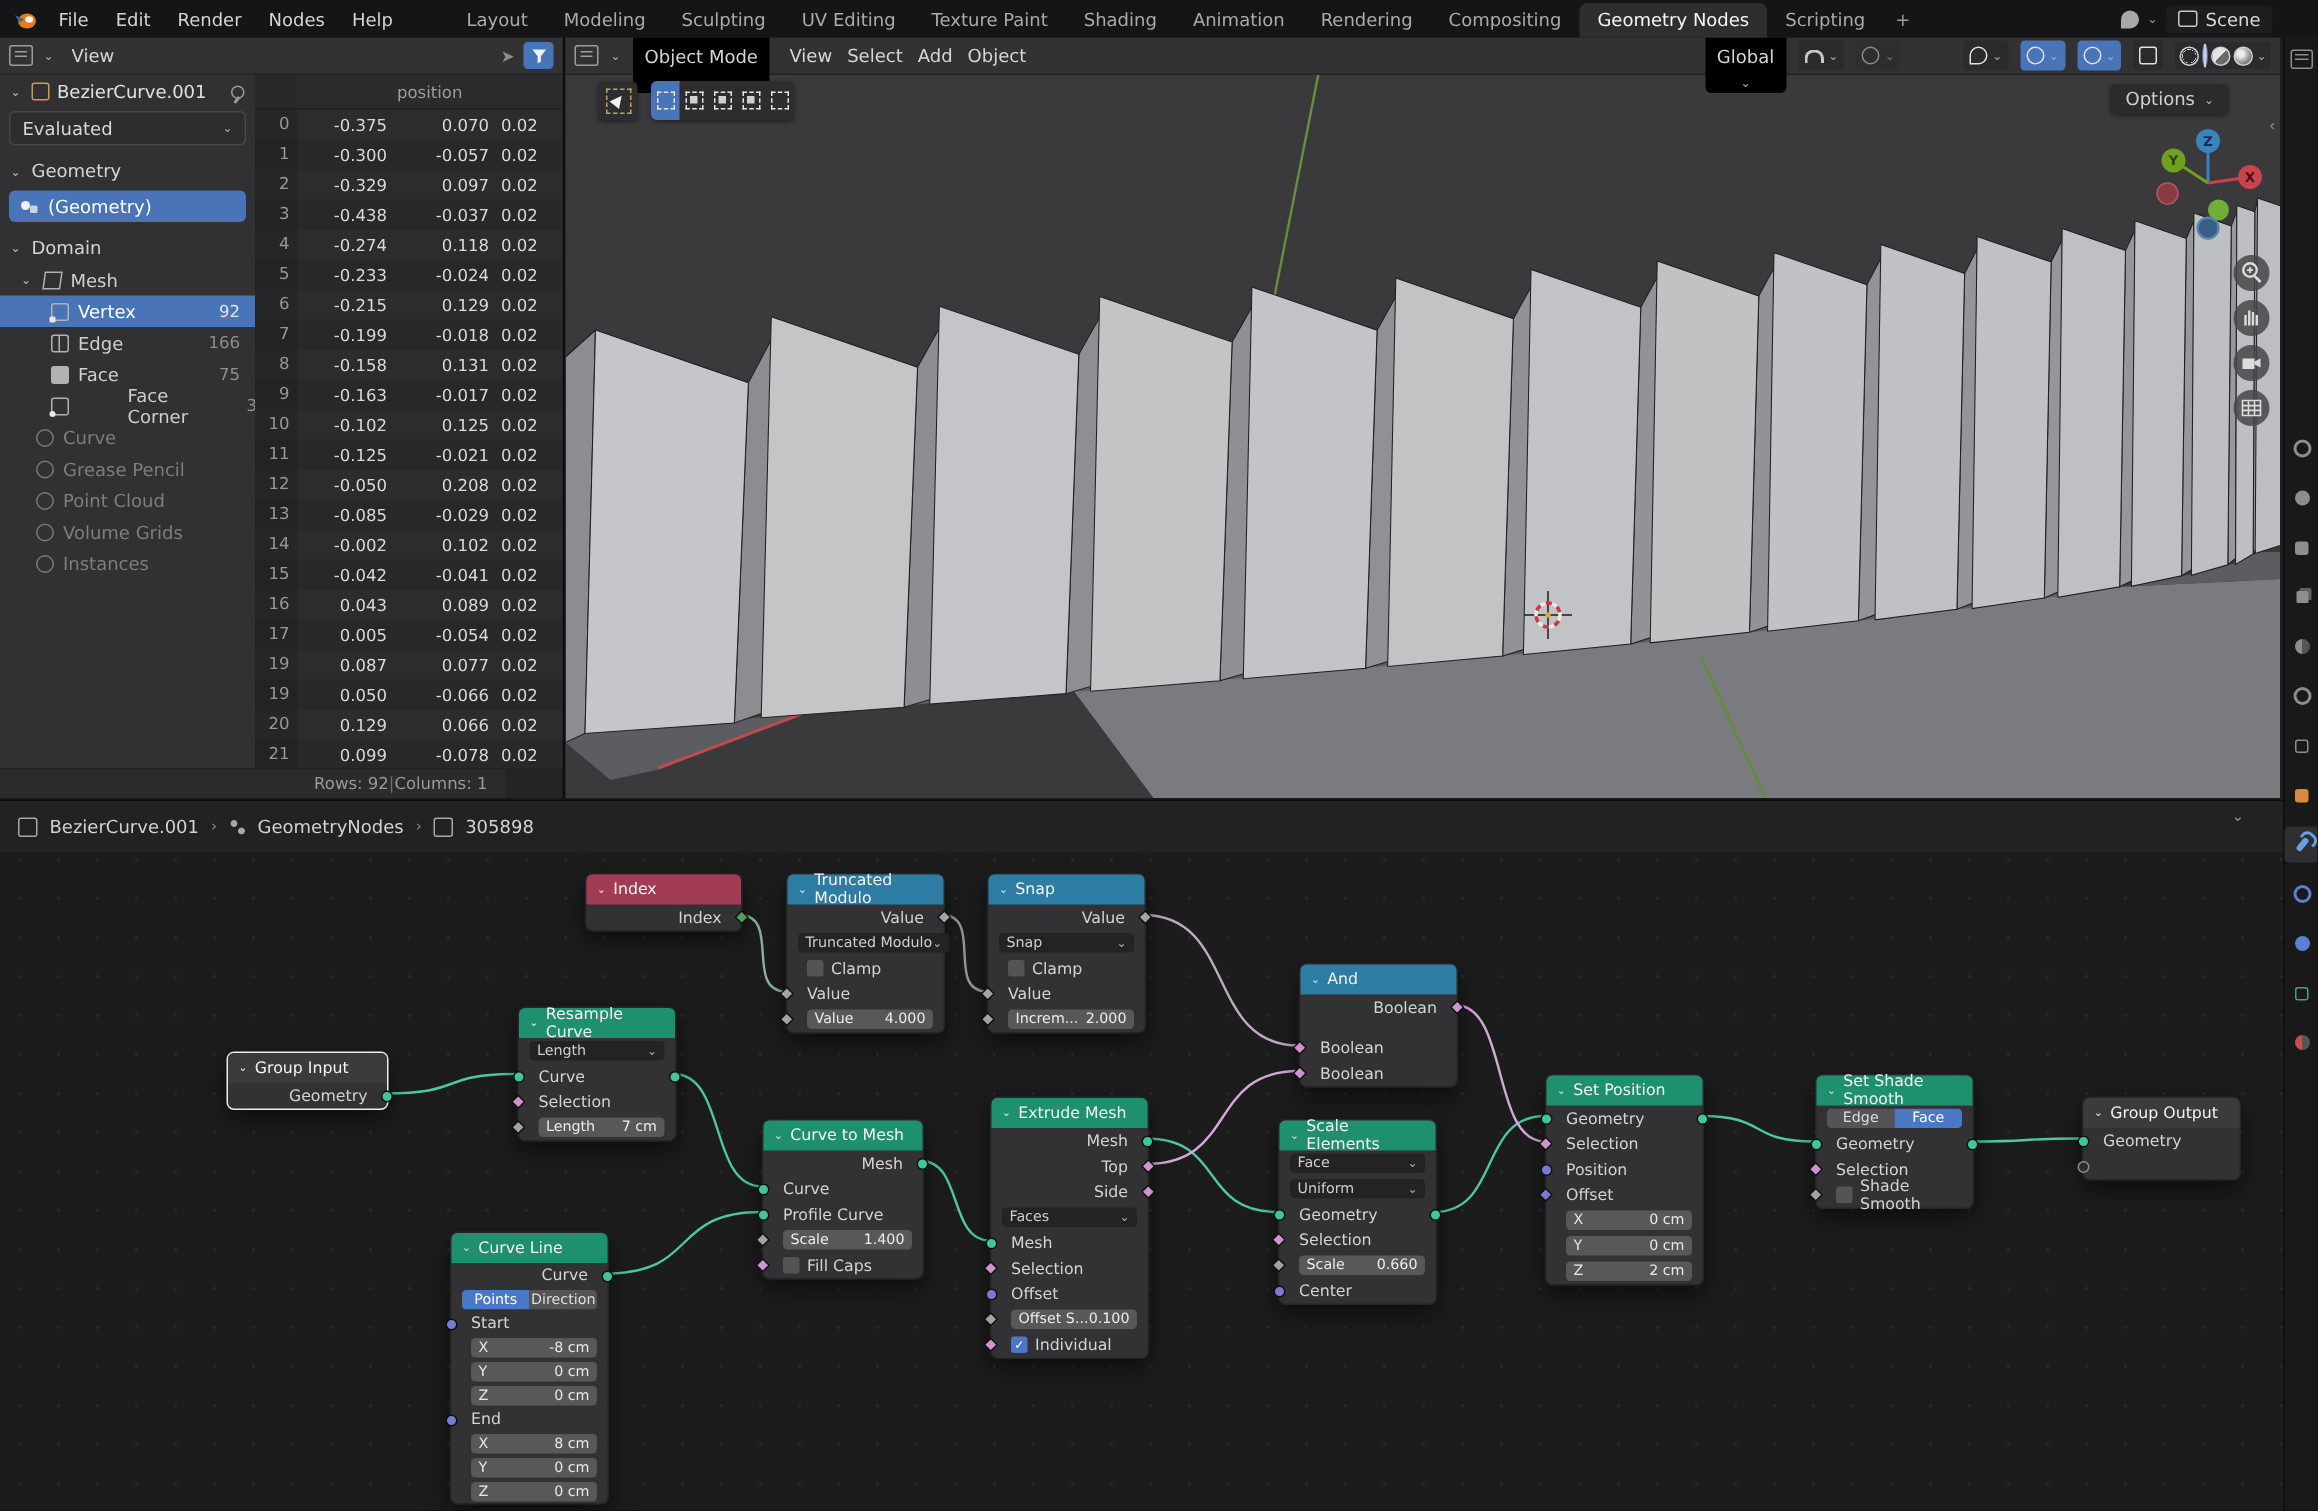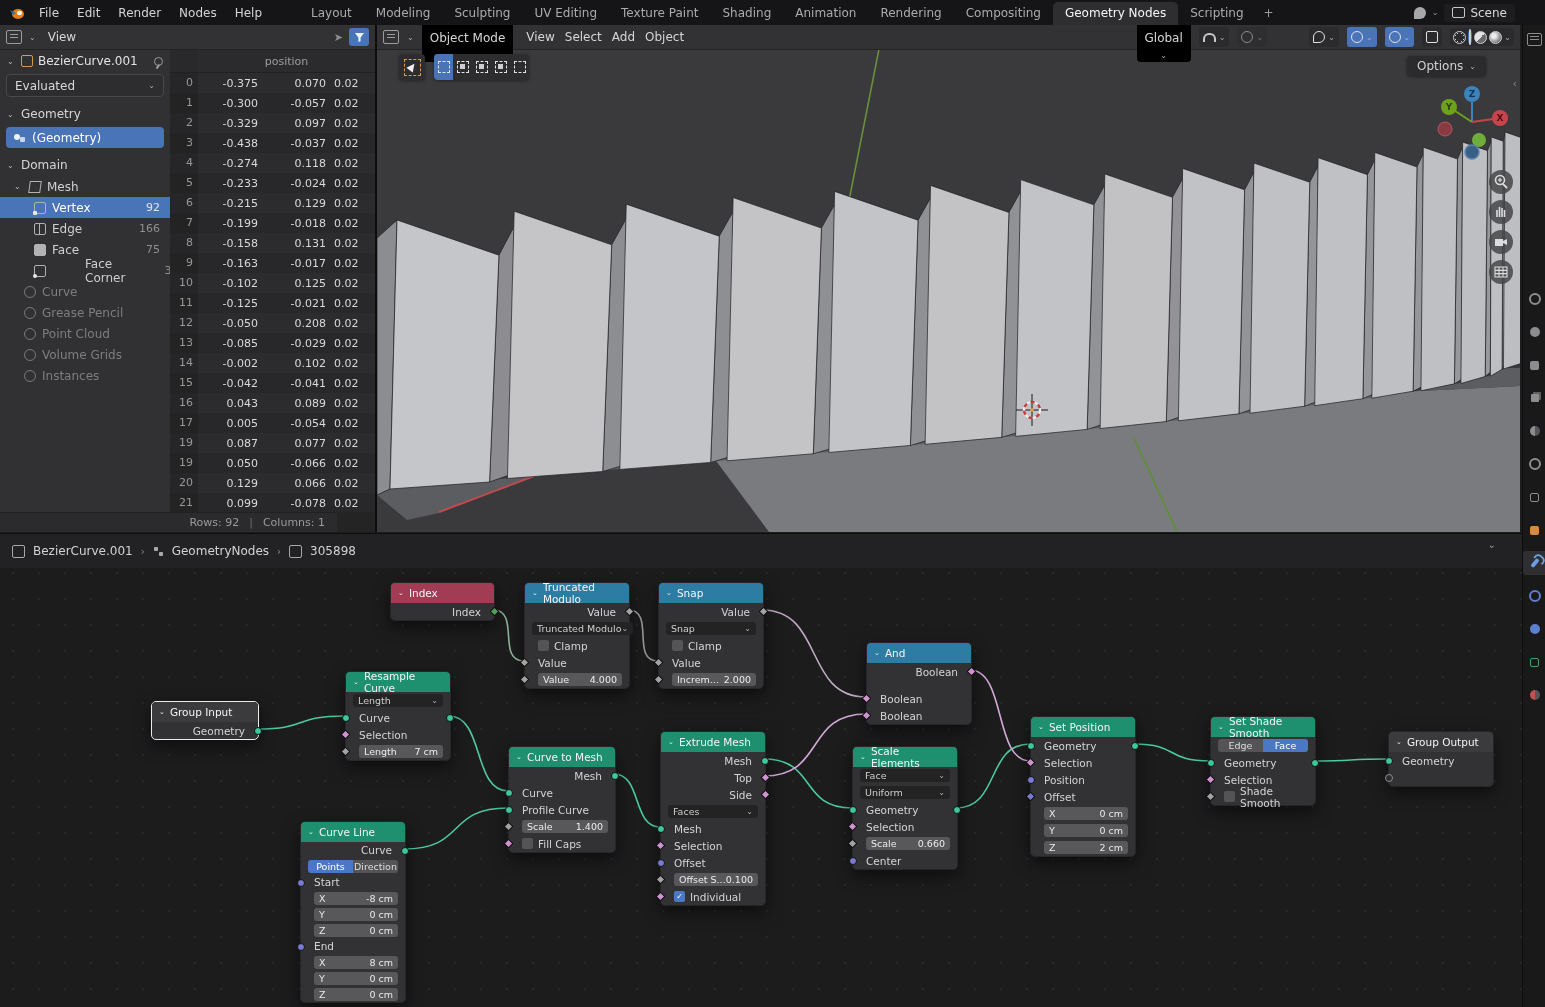--- a/index.html
+++ b/index.html
@@ -53,21 +53,21 @@
   .dim .ti{opacity:.55;}
   #ss-table{position:absolute;left:170px;top:25px;width:205px;height:462px;background:#28282a;}
   #ss-thead{display:flex;height:22px;background:#2b2b2d;border-bottom:1px solid #202022;color:#9d9d9f;font-size:11px;align-items:center;}
   #ss-thead .h0{width:28px;background:#29292b;height:100%;}
   #ss-thead .h1{flex:1;text-align:center;}
   .srow{display:flex;height:20px;align-items:center;font-size:11px;}
   .srow:nth-child(odd){background:#2c2c2e;}
   .srow .c0{width:28px;text-align:right;padding-right:5px;color:#98989a;background:rgba(0,0,0,.12);height:100%;line-height:20px;box-sizing:border-box;}
   .srow .c1,.srow .c2{width:68px;text-align:right;padding-right:8px;color:#d9d9db;box-sizing:border-box;}
   .srow .c3{flex:1;text-align:left;color:#d9d9db;overflow:hidden;white-space:nowrap;}
-  #ss-foot{position:absolute;left:0;bottom:0;width:337px;height:20px;background:#2b2b2d;border-top:1px solid #202022;display:flex;align-items:center;justify-content:flex-end;gap:10px;padding-right:12px;box-sizing:border-box;color:#9a9a9c;font-size:11px;}
+  #ss-foot{position:absolute;left:0;bottom:0;width:337px;height:20px;background:#2b2b2d;border-top:1px solid #202022;display:flex;align-items:center;justify-content:flex-end;padding-right:12px;box-sizing:border-box;color:#9a9a9c;font-size:11px;}
   
   #viewport{left:377px;top:25px;width:1143px;height:507px;background:#3a3a3c;overflow:hidden;}
   #vp-header{position:absolute;left:0;top:0;width:100%;height:25px;z-index:5;padding:0 6px;box-sizing:border-box;gap:8px;}
   .vp-menu{color:#d6d6d8;font-size:12px;padding:2px 5px;}
   .hdr-pill{display:flex;align-items:center;gap:6px;background:#000000;border-radius:4px;padding:2px 8px;color:#d6d6d8;flex-direction:column;}
   .dash-sq{width:9px;height:9px;border:1px dashed #cfcfd1;flex:none;}
   .axis-ico{width:9px;height:9px;border-left:1.5px solid #c8c8ca;border-bottom:1.5px solid #c8c8ca;flex:none;}
   .magnet{width:9px;height:7px;border:2px solid #c8c8ca;border-bottom:none;border-radius:6px 6px 0 0;flex:none;}
   .hdr-btn{display:flex;align-items:center;gap:3px;background:#2b2b2d;border-radius:3px;padding:2px 4px;height:16px;}
   .hdr-btn.blue{background:#4a74b8;}

